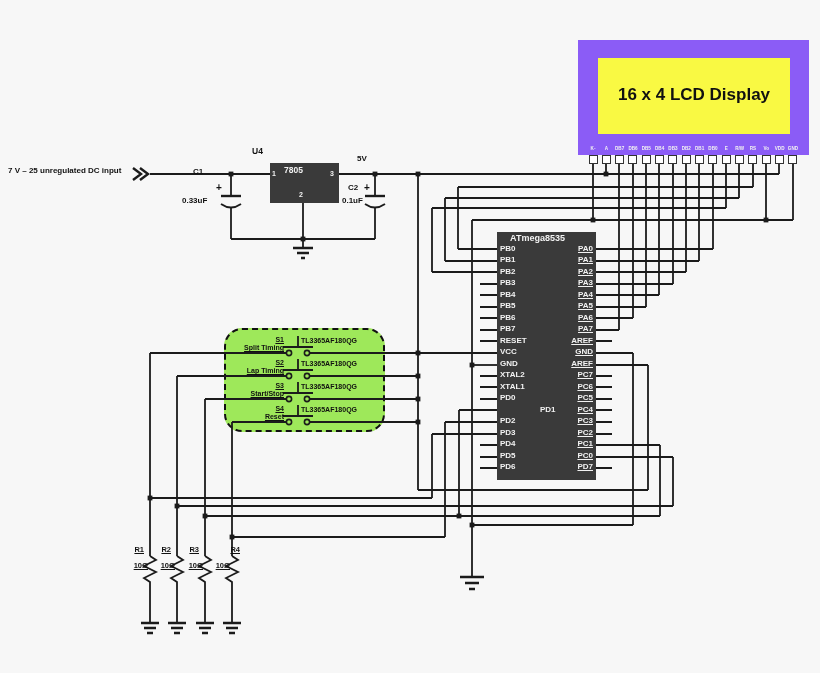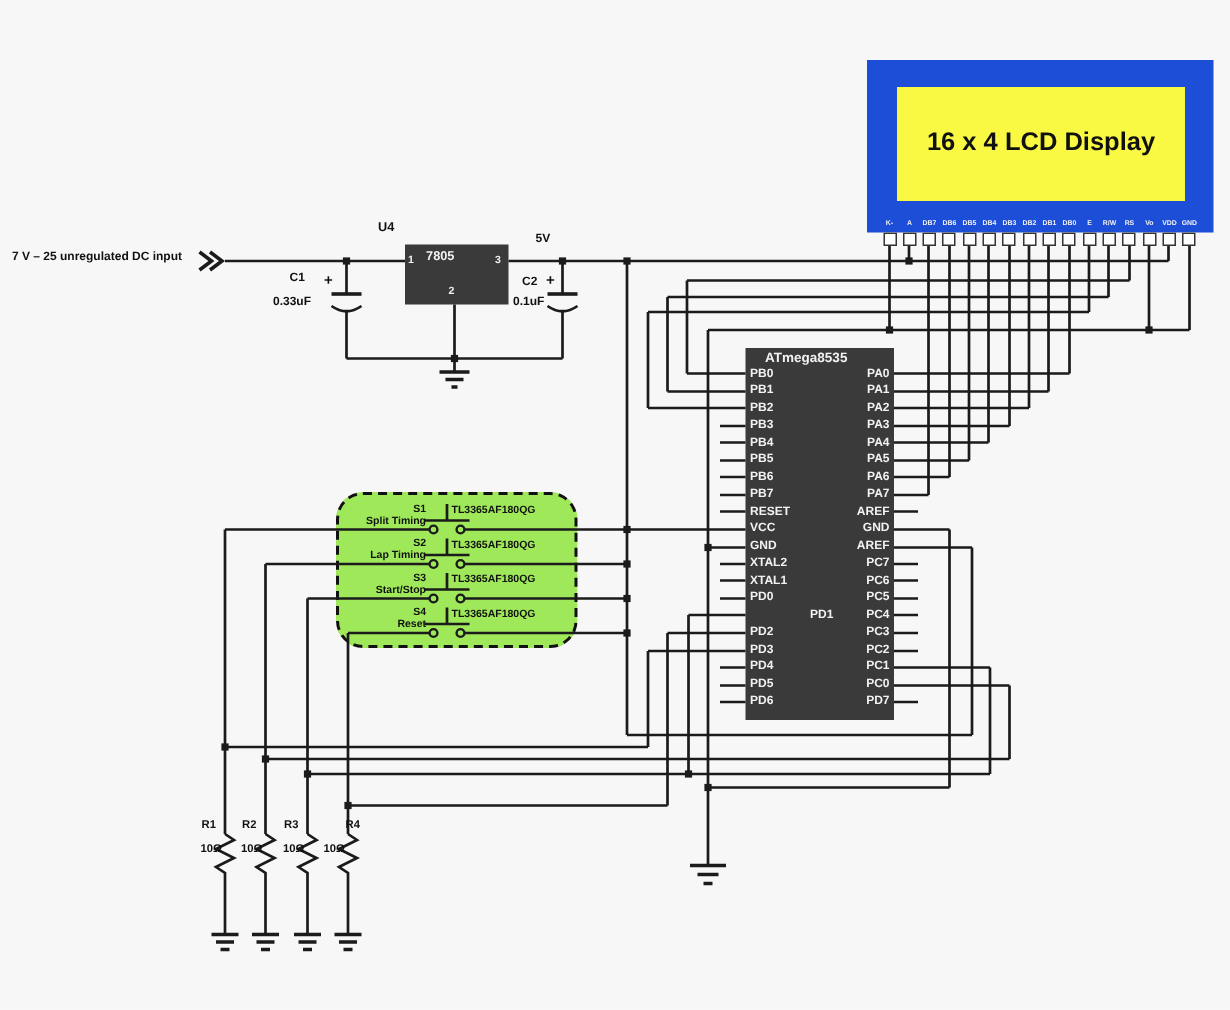--- a/index.html
+++ b/index.html
@@ -16,21 +16,21 @@
   #lcd-title{position:absolute;left:0;top:27px;width:100%;text-align:center;
              font-weight:bold;font-size:17px;color:#111;}
   #mcu-body{left:497px;top:232px;width:99px;height:248px;z-index:1;}
   #reg-body{left:270px;top:163px;width:69px;height:40px;z-index:1;}
   #switch-box{left:224px;top:328px;width:161px;height:104px;border:2px dashed #111;
               border-radius:18px;z-index:1;box-sizing:border-box;}
   .lbl{position:absolute;font-weight:bold;color:#111;line-height:1;white-space:nowrap;z-index:4;}
   .white{color:#f2f2f2;}
   .s8{font-size:8px;} .s7{font-size:7px;} .s75{font-size:7.5px;} .s85{font-size:8.5px;}
   .s9{font-size:9px;} .s46{font-size:4.6px;} .s10{font-size:10px;}
-  .ralign{text-align:right;}
+  .ralign{text-align:right;text-decoration:underline;}
   .pinbox{position:absolute;width:9px;height:9px;background:#ffffff;border:1px solid #333;
           box-sizing:border-box;z-index:2;}
 </style>
 </head>
 <body>
 
 <div id="canvas" style="background: rgb(247, 247, 247);">
 
   <svg id="wires" width="820" height="673" viewBox="0 0 820 673">
     <g>
@@ -127,37 +127,37 @@
         <rect x="590.6" y="217.6" width="4.8" height="4.8" class="dot"></rect>
         <rect x="763.6" y="217.6" width="4.8" height="4.8" class="dot"></rect>
         <rect x="456.6" y="513.6" width="4.8" height="4.8" class="dot"></rect>
         <rect x="147.6" y="495.6" width="4.8" height="4.8" class="dot"></rect>
         <rect x="174.6" y="503.6" width="4.8" height="4.8" class="dot"></rect>
         <rect x="202.6" y="513.6" width="4.8" height="4.8" class="dot"></rect>
         <rect x="229.6" y="534.6" width="4.8" height="4.8" class="dot"></rect>
       </g>
   </svg>
 
-  <div id="lcd-body" class="box" style="background: #1d4ed8;">
+  <div id="lcd-body" class="box" style="background: #8b5cf6;">
     <div id="lcd-screen" style="background: rgb(249, 249, 67);">
       <span id="lcd-title">16 x 4 LCD Display</span>
     </div>
   </div>
   <div id="mcu-body" class="box" style="background: rgb(58, 58, 58);"></div>
   <div id="reg-body" class="box" style="background: rgb(58, 58, 58);"></div>
   <div id="switch-box" class="box" style="background: rgb(158, 232, 90);"></div>
 
   <span class="lbl s8" style="left:8px;top:167px;">7 V – 25 unregulated DC input</span>
   <span class="lbl s85" style="left:252px;top:147px;">U4</span>
   <span class="lbl s85 white" style="left:270px;top:166px;width:47px;text-align:center;">7805</span>
   <span class="lbl s7 white" style="left:272px;top:170px;">1</span>
   <span class="lbl s7 white" style="left:330px;top:170px;">3</span>
   <span class="lbl s7 white" style="left:299px;top:191px;">2</span>
   <span class="lbl s8" style="left:357px;top:155px;">5V</span>
-  <span class="lbl s8" style="left:193px;top:181px;">C1</span>
+  <span class="lbl s8" style="left:193px;top:168px;">C1</span>
   <span class="lbl s10" style="left:216px;top:183px;">+</span>
   <span class="lbl s8" style="left:182px;top:197px;">0.33uF</span>
   <span class="lbl s8" style="left:348px;top:184px;">C2</span>
   <span class="lbl s10" style="left:364px;top:183px;">+</span>
   <span class="lbl s8" style="left:342px;top:197px;">0.1uF</span>
   <span class="lbl s9 white" style="left:497px;top:234px;width:81px;text-align:center;">ATmega8535</span>
 
 <span class="lbl s8 white" style="left: 500px; top: 244.5px;">PB0</span>
     <span class="lbl s8 white" style="left: 500px; top: 256.026px;">PB1</span>
     <span class="lbl s8 white" style="left: 500px; top: 267.552px;">PB2</span>

